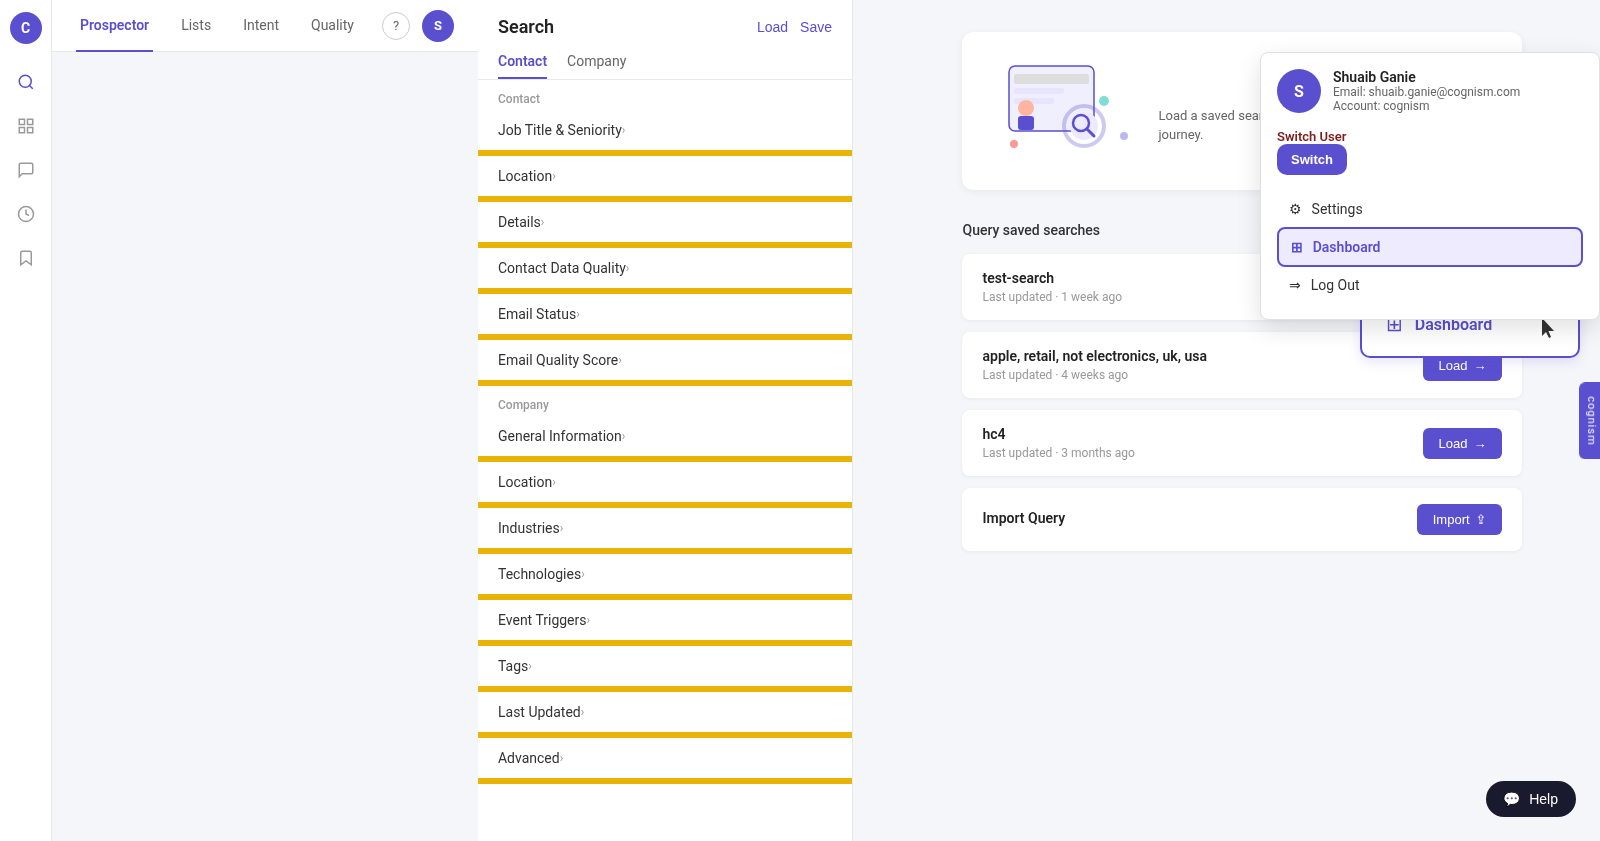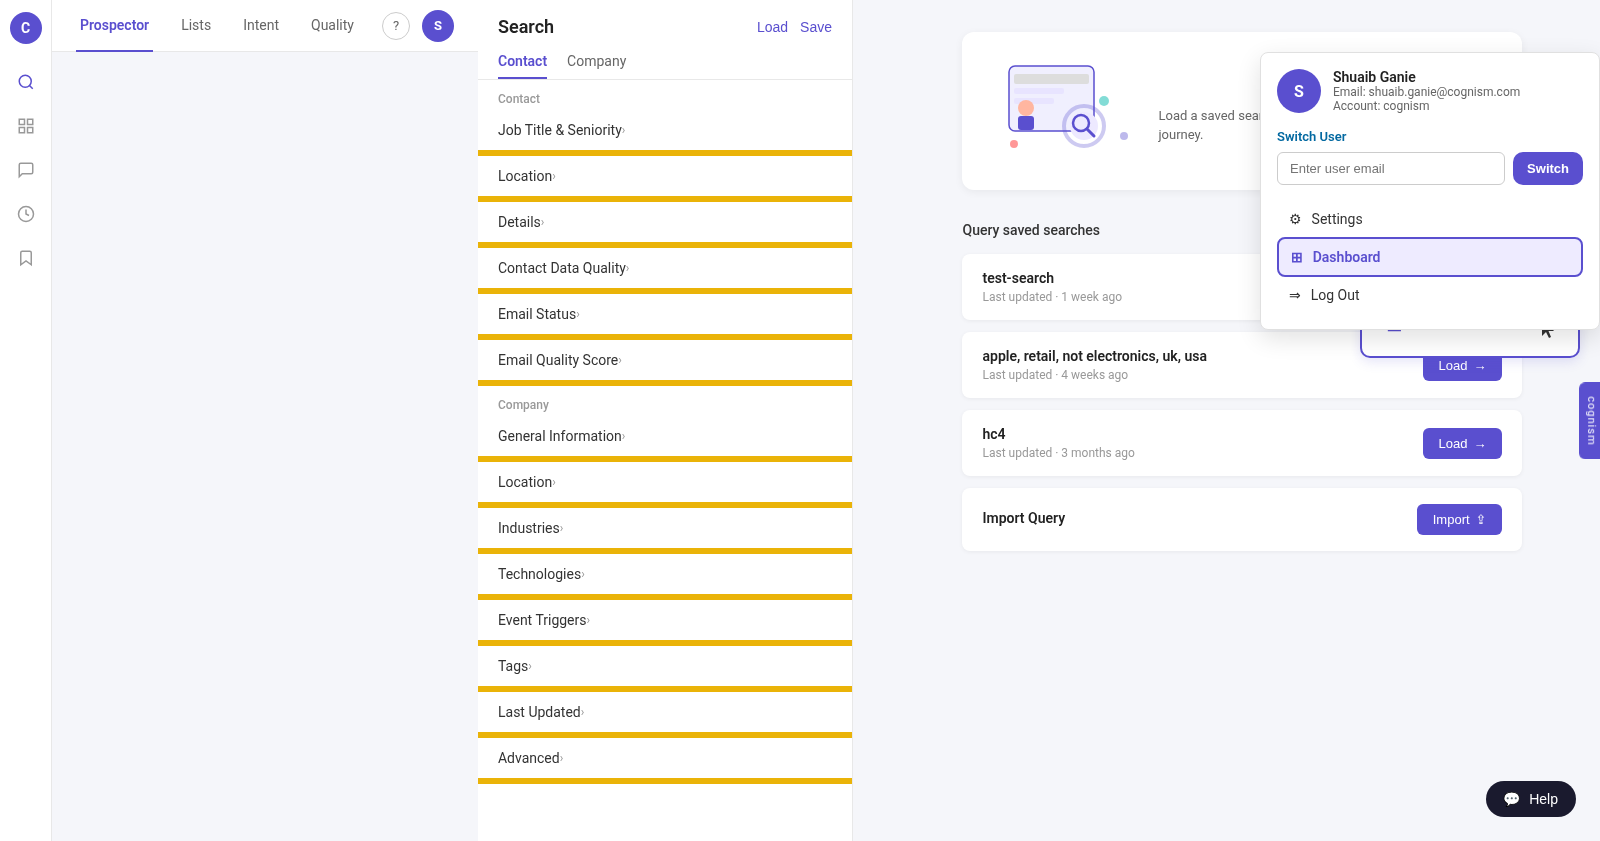--- a/index.html
+++ b/index.html
@@ -251,21 +251,21 @@
       background: #5a4fcf;
       border-radius: 50%;
       display: flex; align-items: center; justify-content: center;
       color: white; font-size: 16px; font-weight: bold;
       flex-shrink: 0;
     }
     .user-details .user-name { font-size: 14px; font-weight: 600; color: #222; }
     .user-details .user-email { font-size: 12px; color: #666; }
     .user-details .user-account { font-size: 12px; color: #666; }
 
-    .switch-user-label { font-size: 13px; font-weight: 600; color: #0369a1; margin-bottom: 8px; }
+    .switch-user-label { font-size: 13px; font-weight: 600; color: #7f1d1d; }
     .switch-input-row { display: flex; gap: 8px; margin-bottom: 16px; }
     .switch-input {
       flex: 1;
       border: 1px solid #ccc;
       border-radius: 6px;
       padding: 8px 12px;
       font-size: 13px;
       outline: none;
     }
     .switch-btn {
@@ -570,21 +570,20 @@
         <span>Email:</span> <span>shuaib.ganie@cognism.com</span>
       </div>
       <div class="user-account">
         <span>Account:</span> <span>cognism</span>
       </div>
     </div>
   </div>
 
   <div class="switch-user-label">Switch User</div>
   <div class="switch-input-row">
-    <input class="switch-input" type="text" placeholder="Enter user email" style="">
     <button class="switch-btn">Switch</button>
   </div>
 
   <div class="dropdown-menu-item">
     <span>⚙</span>
     <span>Settings</span>
   </div>
   <div class="dropdown-menu-item highlighted">
     <span>⊞</span>
     <span>Dashboard</span>

